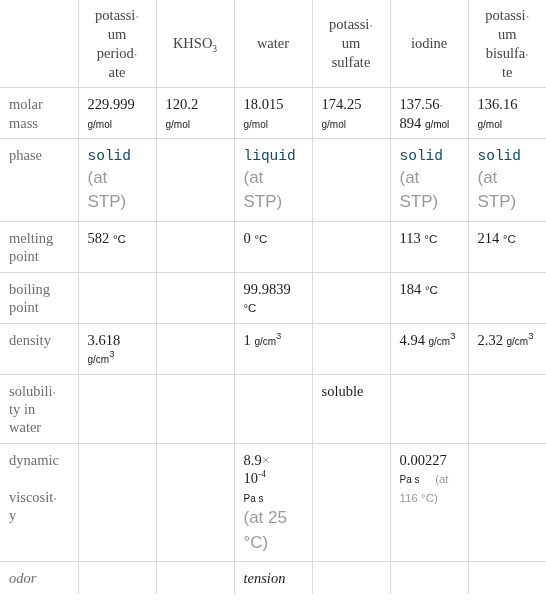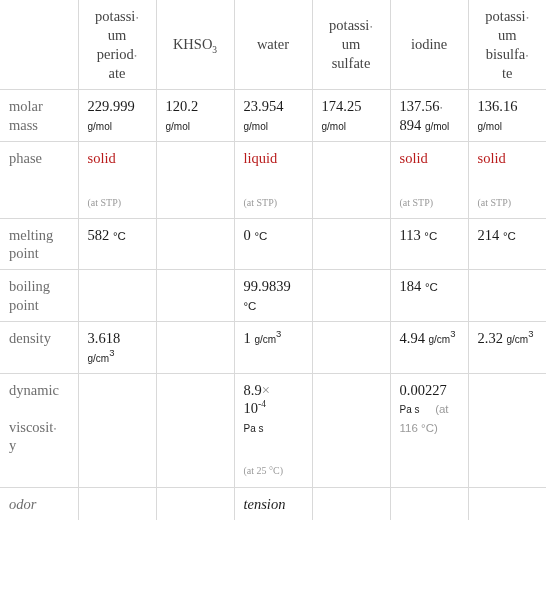--- a/index.html
+++ b/index.html
@@ -70,39 +70,38 @@
     color: #1b1b1b;
   }
   .unit-deg {
     font-family: "Liberation Sans", sans-serif;
     font-size: 11.5px;
     color: #1b1b1b;
   }
   
   .note {
     display: block;
-    font-family: Liberation Serif, serif;
-    font-size: 10px;
+    font-family: Liberation Sans, sans-serif;
+    font-size: 17px;
     color: #9a9a9a;
     line-height: 1.45;
-    margin-top: 28px;
   }
   .note-inline {
     font-family: "Liberation Sans", sans-serif;
     font-size: 11.5px;
     color: #9a9a9a;
     margin-left: 12px;
   }
   .times { color: #8d8d8d; }
   sup { font-size: 9.5px; vertical-align: super; line-height: 0; }
   sub { font-size: 9.5px; vertical-align: sub; line-height: 0; }
   .sup-sans { font-family: "Liberation Sans", sans-serif; font-size: 9.5px; vertical-align: super; line-height: 0; }
   
   .hyp { color: #9b9b9b; font-size: 13px; }
-  .phase-word { font-family: Liberation Serif, serif; color: #b91c1c; }
+  .phase-word { font-family: Liberation Mono, monospace; color: #0c4a6e; }
   .plain { font-family: "Liberation Serif", serif; color: #1b1b1b; }
   .nowrap { white-space: nowrap; }
 </style>
 </head>
 <body>
 
 <table class="props">
   <colgroup>
     <col class="c-label">
       <col class="c-data">
@@ -153,21 +152,21 @@
       </td>
       <td>
         <span class="val">229.999</span>
         <span class="unit">g/mol</span>
       </td>
       <td>
         <span class="val">120.2</span>
         <span class="unit">g/mol</span>
       </td>
       <td>
-        <span class="val">23.954</span>
+        <span class="val">18.015</span>
         <span class="unit">g/mol</span>
       </td>
       <td>
         <span class="val">174.25</span>
         <span class="unit">g/mol</span>
       </td>
       <td>
         <span class="val">137.56</span><span class="hyp">‧</span>
         <span class="val">894</span>
         <span class="unit">g/mol</span>
@@ -279,20 +278,45 @@
       <td>
         <span class="val">4.94</span>
         <span class="unit">g/cm</span><span class="sup-sans">3</span>
       </td>
       <td>
         <span class="val">2.32</span>
         <span class="unit">g/cm</span><span class="sup-sans">3</span>
       </td>
     </tr>
 
+    <tr>
+      <td class="row-label">
+        <span>solubili</span><span class="hyp">‧</span><br>
+        <span>ty in</span><br>
+        <span>water</span>
+      </td>
+      <td>
+        <span class="plain"></span>
+      </td>
+      <td>
+        <span class="plain"></span>
+      </td>
+      <td>
+        <span class="plain"></span>
+      </td>
+      <td>
+        <span class="plain">soluble</span>
+      </td>
+      <td>
+        <span class="plain"></span>
+      </td>
+      <td>
+        <span class="plain"></span>
+      </td>
+    </tr>
 
 
     <tr>
       <td class="row-label">
         <span>dynamic</span><br><br>
         <span>viscosit</span><span class="hyp">‧</span><br>
         <span>y</span>
       </td>
       <td>
         <span class="val"></span>

